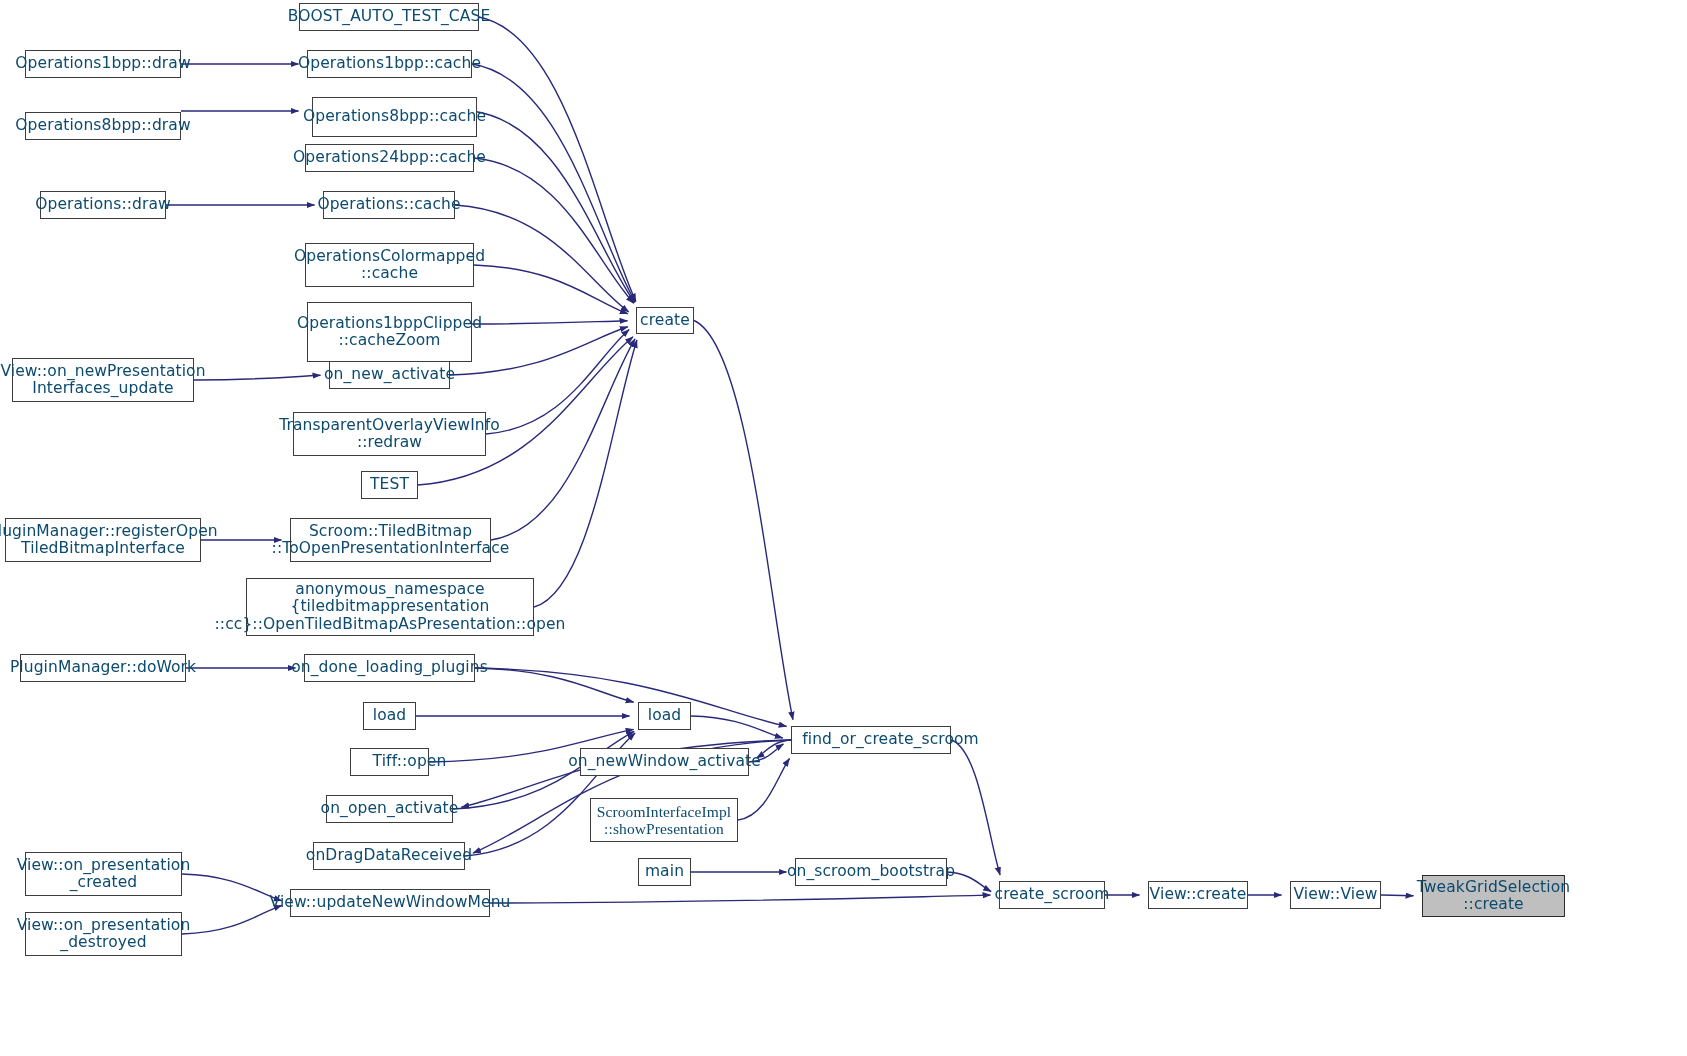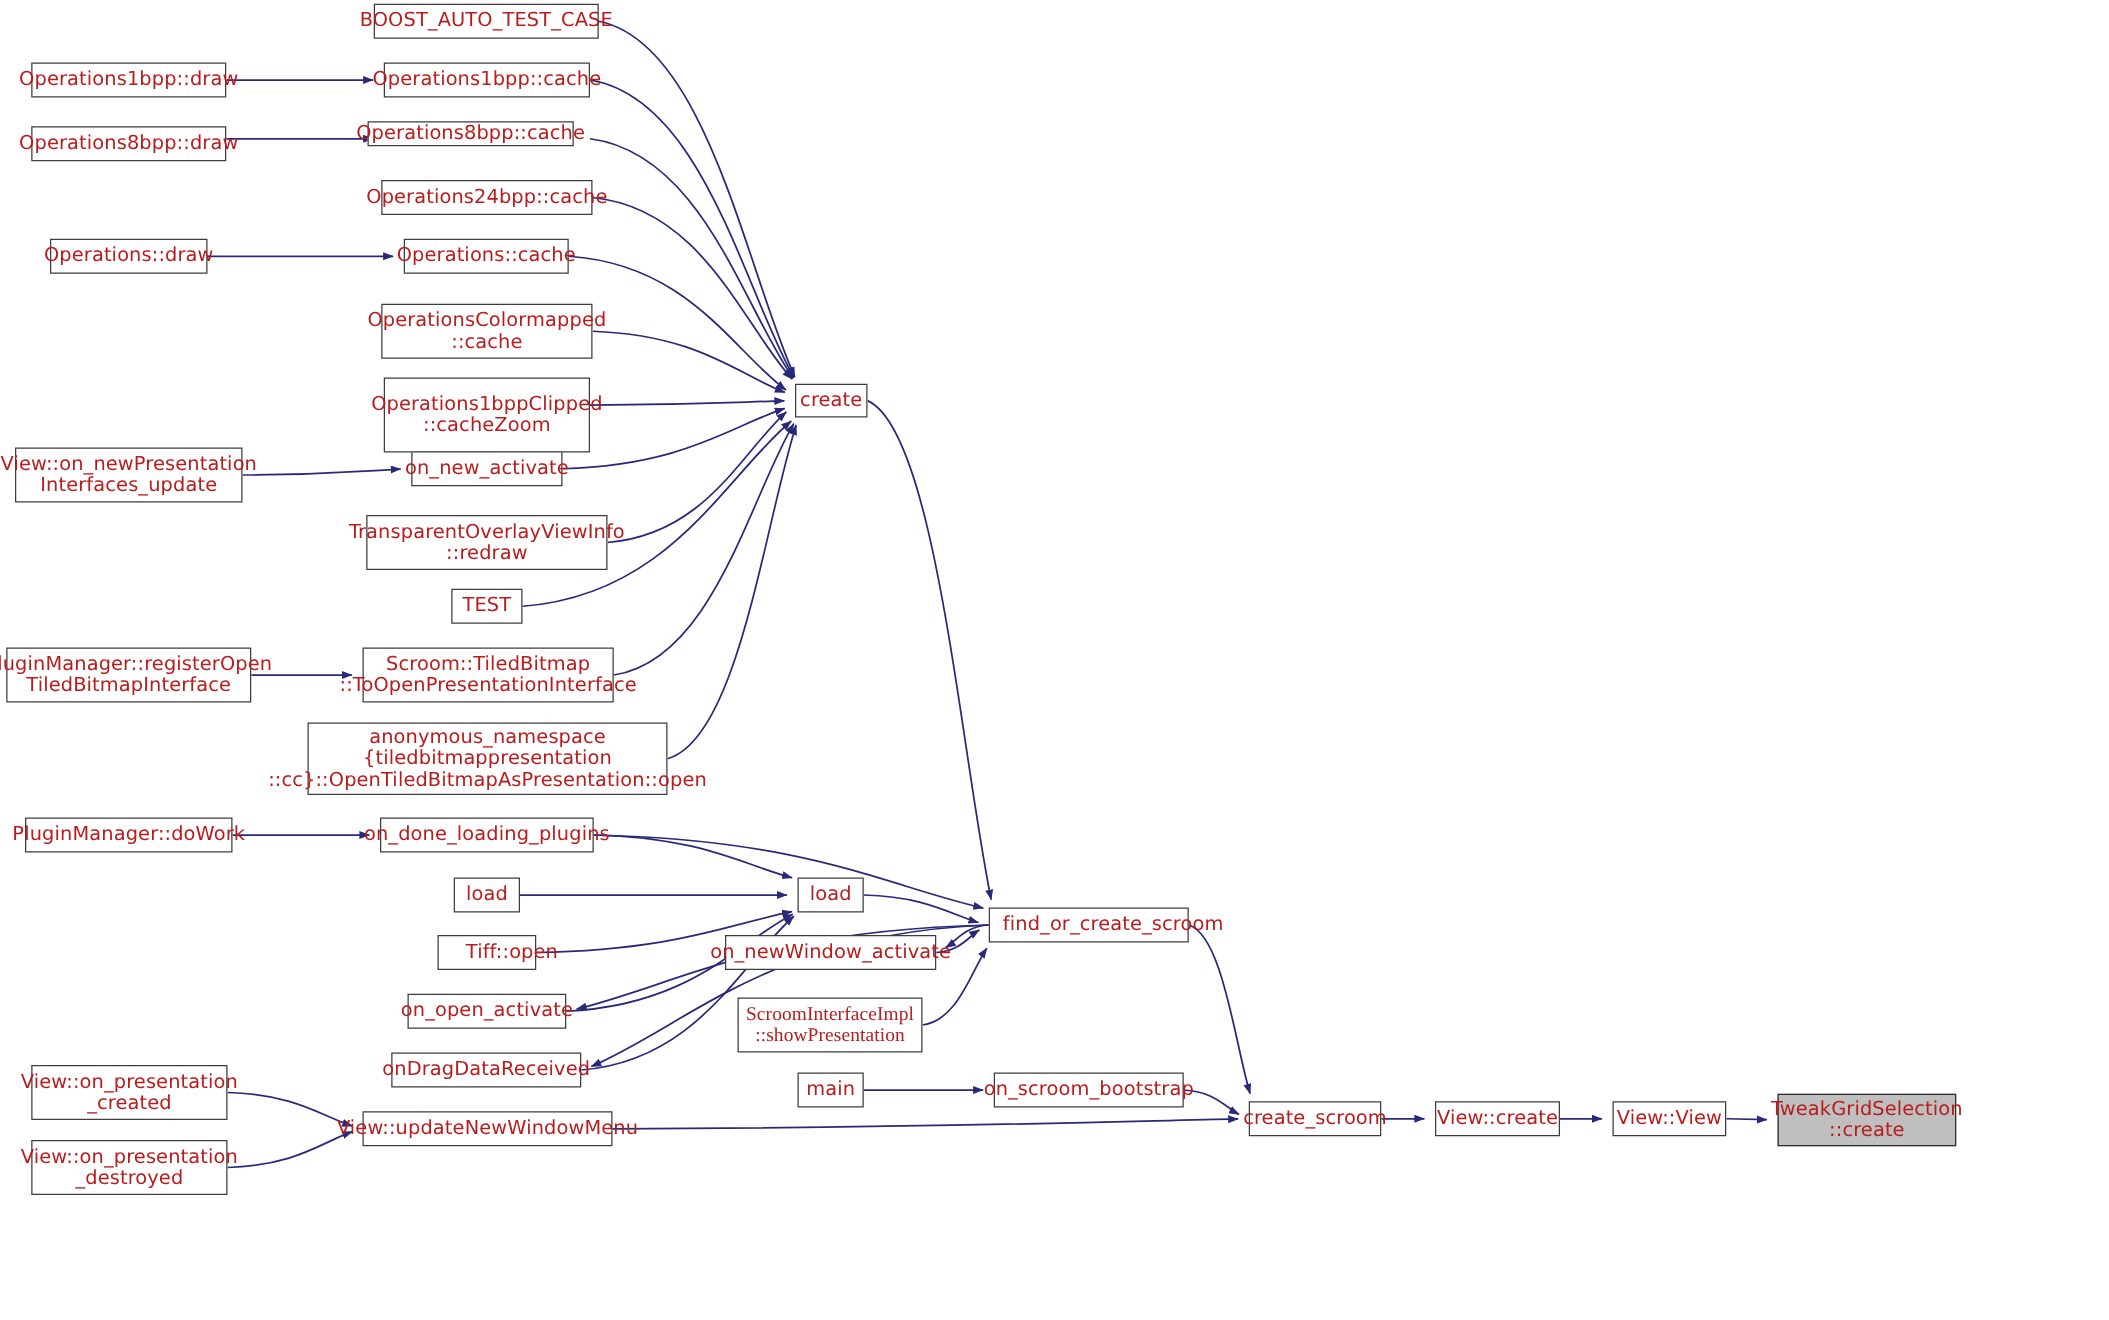--- a/index.html
+++ b/index.html
@@ -1,21 +1,21 @@
 <!DOCTYPE html>
 <html><head>
 <meta charset="utf-8">
 <style>
   html,body{margin:0;padding:0;background:#ffffff;}
   body{font-family:"DejaVu Sans","Liberation Sans",sans-serif;}
   #stage{position:relative;width:1687px;height:1056px;background:#fff;overflow:hidden;}
   #edges{position:absolute;left:0;top:0;width:1687px;height:1056px;}
   .node{position:absolute;box-sizing:border-box;border:1.6px solid #3d3d3d;background:#ffffff;
         display:flex;align-items:center;justify-content:center;text-align:center;
-        font-size:15.5px;color:#b91c1c;line-height:1.12;letter-spacing:0.1px;white-space:pre-line;}
+        font-size:15.5px;color:#0c4a6e;line-height:1.12;letter-spacing:0.1px;white-space:pre-line;}
   .node.highlight{background:#bfbfbf;border-color:#2b2b2b;}
 </style>
 </head>
 <body>
 
 <div id="stage">
   <svg id="edges" viewBox="0 0 1687 1056">
     <defs>
       <marker id="arrow" markerWidth="9" markerHeight="9" refX="8" refY="3.2" orient="auto" markerUnits="userSpaceOnUse">
         <path d="M0,0 L8.5,3.2 L0,6.4 z" fill="#29297a"></path>
@@ -61,22 +61,22 @@
         <path d="M490,903 C730,902.5280147272265 882.5010496702455,897.4935051509757 990.5010496702455,895.1335787871081" fill="none" stroke="#29297a" stroke-width="1.4" marker-end="url(#arrow)"></path>
         <path d="M1105,895 L1139.5,895" fill="none" stroke="#29297a" stroke-width="1.4" marker-end="url(#arrow)"></path>
         <path d="M1248,895 L1281.5,895" fill="none" stroke="#29297a" stroke-width="1.4" marker-end="url(#arrow)"></path>
         <path d="M1381,895 L1413.502527129534,895.792744564135" fill="none" stroke="#29297a" stroke-width="1.4" marker-end="url(#arrow)"></path>
       </g>
   </svg>
   <div id="nodes">
       <div class="node" style="left: 299px; top: 3px; width: 180px; height: 28px;">BOOST_AUTO_TEST_CASE</div>
       <div class="node" style="left: 25px; top: 50px; width: 156px; height: 28px;">Operations1bpp::draw</div>
       <div class="node" style="left: 307px; top: 50px; width: 165px; height: 28px;">Operations1bpp::cache</div>
-      <div class="node" style="left: 25px; top: 101px; width: 156px; height: 28px;">Operations8bpp::draw</div>
-      <div class="node" style="left: 294px; top: 97px; width: 165px; height: 20px;">Operations8bpp::cache</div>
+      <div class="node" style="left: 25px; top: 112px; width: 156px; height: 28px;">Operations8bpp::draw</div>
+      <div class="node" style="left: 312px; top: 97px; width: 165px; height: 40px;">Operations8bpp::cache</div>
       <div class="node" style="left: 305px; top: 144px; width: 169px; height: 28px;">Operations24bpp::cache</div>
       <div class="node" style="left: 40px; top: 191px; width: 126px; height: 28px;">Operations::draw</div>
       <div class="node" style="left: 323px; top: 191px; width: 132px; height: 28px;">Operations::cache</div>
       <div class="node" style="left: 305px; top: 243px; width: 169px; height: 44px;">OperationsColormapped
 ::cache</div>
       <div class="node" style="left: 307px; top: 302px; width: 165px; height: 60px;">Operations1bppClipped
 ::cacheZoom</div>
       <div class="node" style="left: 12px; top: 358px; width: 182px; height: 44px;">View::on_newPresentation
 Interfaces_update</div>
       <div class="node" style="left: 329px; top: 361px; width: 121px; height: 28px;">on_new_activate</div>

